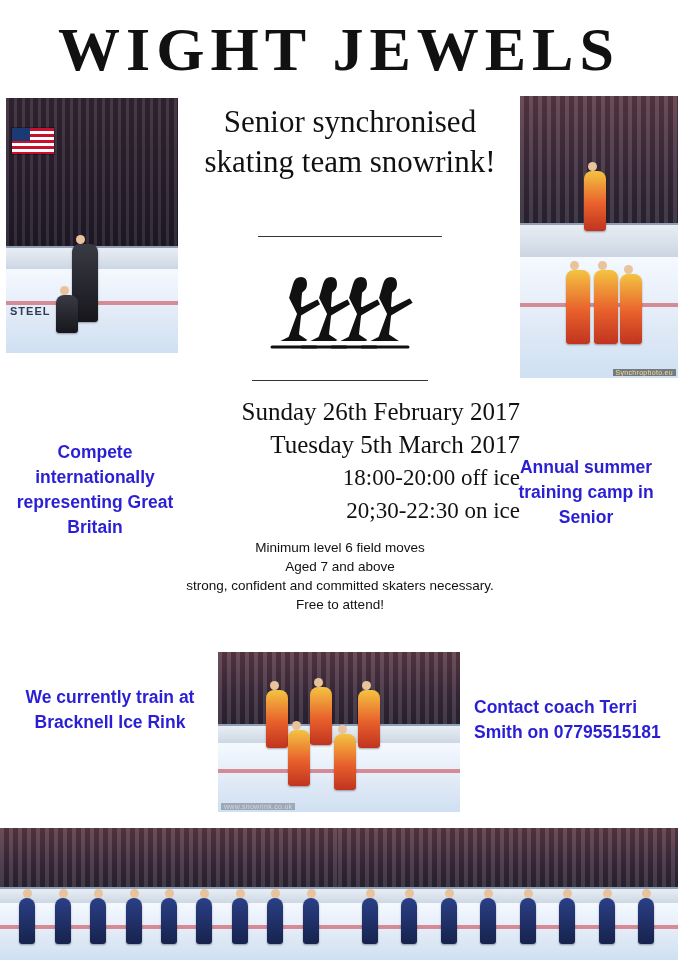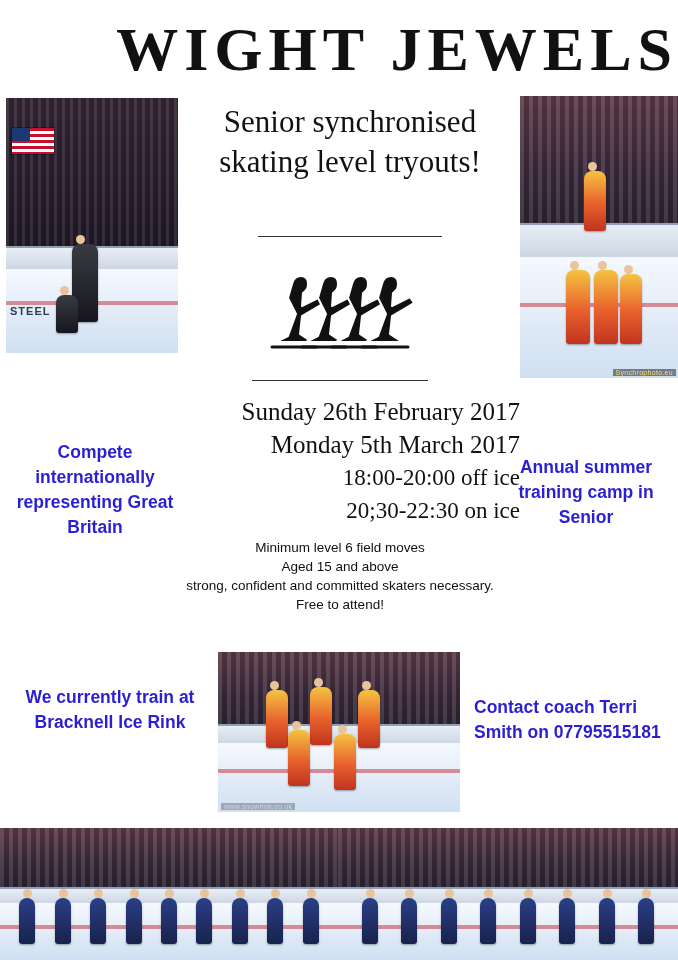--- a/index.html
+++ b/index.html
@@ -14,21 +14,21 @@
     overflow: hidden;
     font-family: "Liberation Sans", sans-serif;
   }
 
   
   .title {
     position: absolute;
     top: 14px;
     left: 0;
     width: 678px;
-    text-align: right;
+    text-align: center;
     font-family: "Liberation Serif", serif;
     font-size: 62px;
     font-weight: 700;
     letter-spacing: 6px;
     color: #111111;
     white-space: nowrap;
   }
 
   
   .photo {
@@ -296,21 +296,21 @@
     <div class="boards"></div>
     <div class="ice"></div>
   </div>
   <div class="sk" style="left:64px; bottom:52%; height:60px; width:22px;"></div>
   <div class="sk" style="left:46px; bottom:12%; height:74px; width:24px;"></div>
   <div class="sk" style="left:74px; bottom:12%; height:74px; width:24px;"></div>
   <div class="sk" style="left:100px; bottom:12%; height:70px; width:22px;"></div>
   <div class="watermark">Synchrophoto.eu</div>
 </div>
 
-<div class="headline">Senior synchronised skating level tryouts!</div>
+<div class="headline">Senior synchronised skating team snowrink!</div>
 <div class="rule rule-1"></div>
 
 <div class="silhouette">
   <svg viewBox="0 0 166 108" width="166" height="108" aria-hidden="true">
     <g fill="#111111" stroke="#ffffff" stroke-width="2" stroke-linejoin="round">
 
       <path d="M18 92 L30 86 L38 64 L30 48 L34 34 Q36 26 43 26 Q50 26 50 34 Q50 40 45 43 L44 56 L62 47 L66 53 L44 66 L42 84 L54 92 Z"></path>
 
       <path d="M48 92 L60 86 L68 64 L60 48 L64 34 Q66 26 73 26 Q80 26 80 34 Q80 40 75 43 L74 56 L92 47 L96 53 L74 66 L72 84 L84 92 Z"></path>
 
@@ -324,28 +324,28 @@
       <path d="M74 97 L118 97"></path>
       <path d="M104 97 L150 97"></path>
     </g>
   </svg>
 </div>
 
 <div class="rule rule-2"></div>
 
 <div class="dates">
   <div class="d">Sunday 26th February 2017</div>
-  <div class="d">Monday 5th March 2017</div>
+  <div class="d">Tuesday 5th March 2017</div>
   <div class="t">18:00-20:00 off ice</div>
   <div class="t">20;30-22:30 on ice</div>
 </div>
 
 <div class="reqs">
   <div>Minimum level 6 field moves</div>
-  <div>Aged 15 and above</div>
+  <div>Aged 7 and above</div>
   <div>strong, confident and committed skaters necessary.</div>
   <div>Free to attend!</div>
 </div>
 
 <div class="blurb blurb-compete">Compete internationally representing Great Britain</div>
 <div class="blurb blurb-sweden">Annual summer training camp in Senior</div>
 <div class="blurb blurb-train">We currently train at Bracknell Ice Rink</div>
 <div class="blurb blurb-contact">Contact coach Terri Smith on 07795515181</div>
 
 <div class="photo photo-mid">

